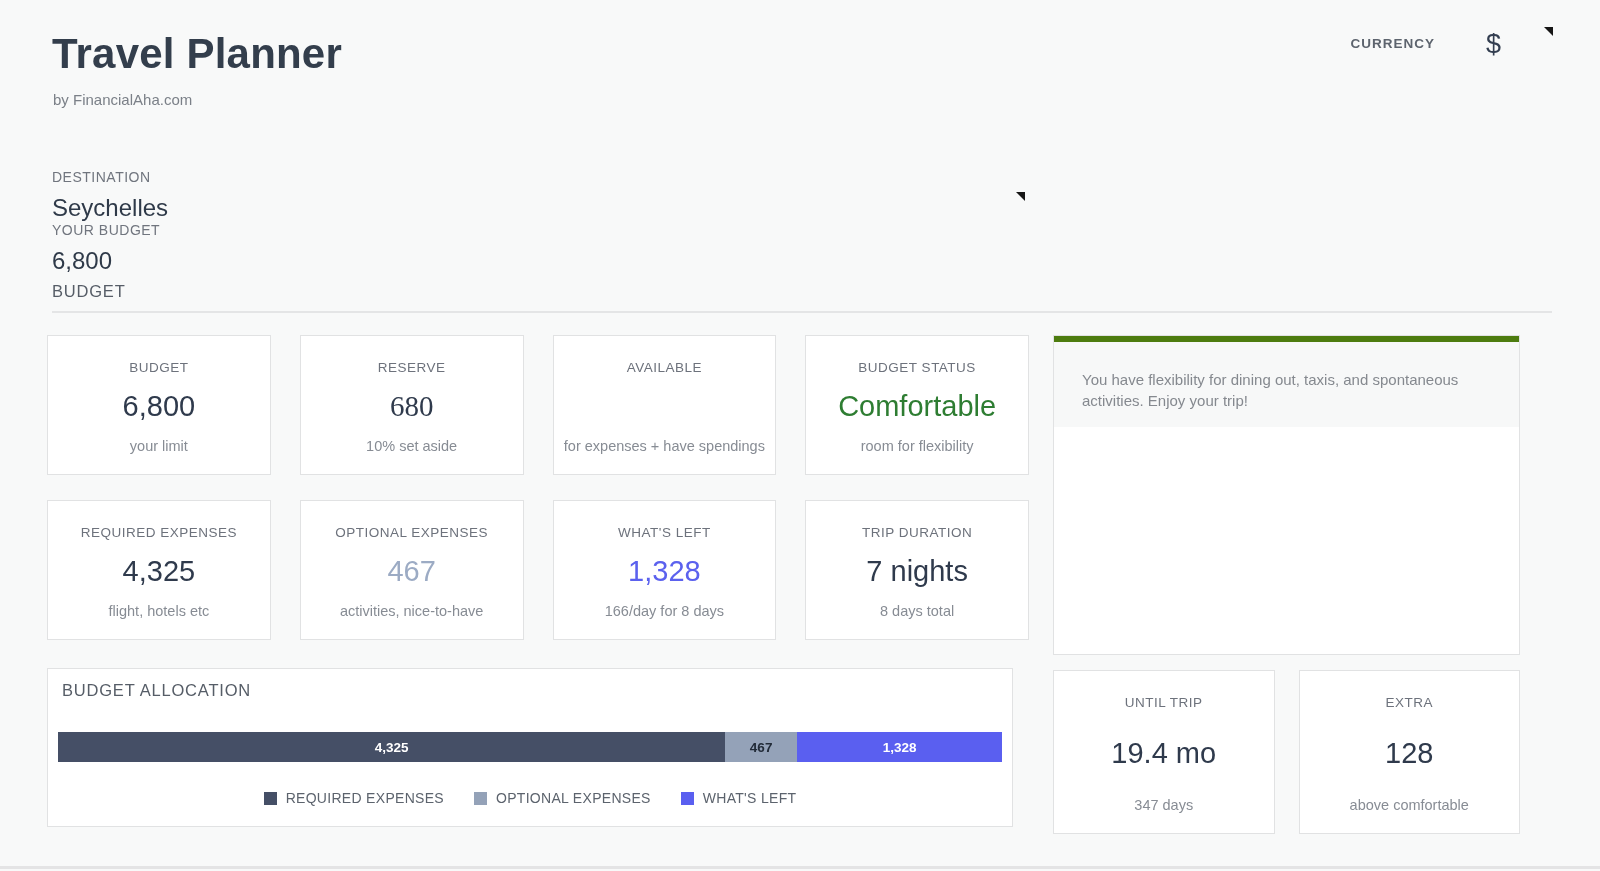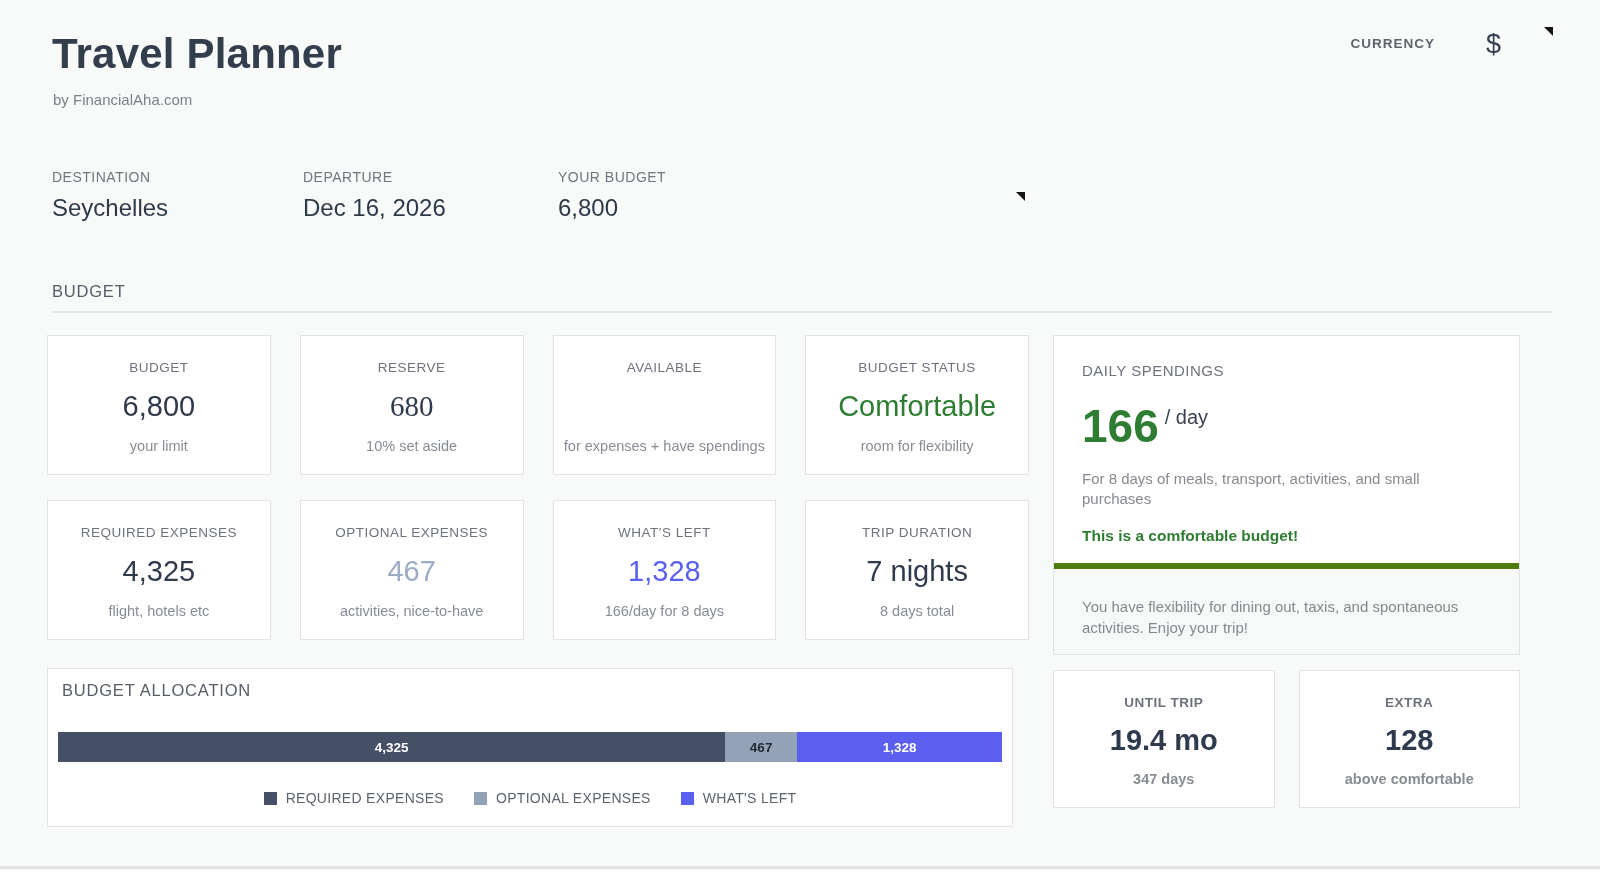--- a/index.html
+++ b/index.html
@@ -12,21 +12,21 @@
   .byline { position:absolute; left:53px; top:91px; font-size:15px; color:#7b8088; }
   .currency-label { position:absolute; top:36px; right:165px; font-size:13.5px; font-weight:700; color:#5d646e; letter-spacing:1px; }
   .currency-symbol { position:absolute; top:29px; left:1486px; font-size:27px; color:#333e50; }
 
   
   .note-marker { position:absolute; width:0; height:0; border-top:9px solid #161616; border-left:9px solid transparent; }
   .note-marker.budget { left:1016px; top:192px; }
   .note-marker.currency { left:1544px; top:27px; }
 
   
-  .trip-row { position:absolute; left:52px; top:169px; display:flex; }
+  .trip-row { position:absolute; left:52px; top:169px; display:flex;flex-direction:column; }
   .trip-field { display:block; }
   .trip-field:nth-child(1){ width:251px; } .trip-field:nth-child(2){ width:255px; }
   .trip-field:nth-child(3){ width:255px; } .trip-field:nth-child(4){ width:240px; }
   .trip-label { font-size:14px; color:#70757e; letter-spacing:0.5px; }
   .trip-value { margin-top:9px; font-size:24px; color:#2f3a49; }
 
   
   .section-title { position:absolute; left:52px; top:282px; font-size:16.5px; color:#565d67; letter-spacing:0.8px; }
   .section-divider { position:absolute; left:52px; right:48px; top:311px; height:2px; background:#e4e5e6; }
 
@@ -56,45 +56,41 @@
   .alloc-panel { width:982px; height:159px; background:#fff; border:1px solid #e1e2e3; padding:10px; }
   .alloc-title { margin:2px 0 0 4px; font-size:16.5px; color:#565d67; letter-spacing:0.8px; }
   .alloc-bar { margin-top:32px; height:30px; display:flex; width:100%; }
   .bar-seg { display:flex; align-items:center; justify-content:center; font-size:13.5px; font-weight:700; overflow:hidden; }
   .alloc-legend { margin-top:28px; display:flex; justify-content:center; gap:30px; }
   .legend-item { display:flex; align-items:center; gap:9px; }
   .legend-swatch { width:13px; height:13px; display:inline-block; }
   .legend-label { font-size:14px; color:#5c636d; letter-spacing:0.3px; }
 
   .footer-cards { width:467px; display:flex; gap:24px; margin-top:2px; }
-  .footer-cards .card { width:221.5px; height:138px;font-weight:bold; }
+  .footer-cards .card { width:221.5px; height:164px; }
 
   .bottom-edge { position:absolute; left:0; right:0; top:866px; height:3px; background:#e4e4e5; }
 </style>
 </head>
 <body>
 
 <div class="page">
 
   <div class="app-title">Travel Planner</div>
   <div class="byline">by FinancialAha.com</div>
 
   <div class="currency-label">CURRENCY</div>
   <div class="currency-symbol">$</div>
   <div class="note-marker currency"></div>
   <div class="note-marker budget"></div>
 
   <div class="trip-row">
     <div class="trip-field">
       <div class="trip-label">DESTINATION</div>
       <div class="trip-value">Seychelles</div>
-    </div>
-    <div class="trip-field">
-      <div class="trip-label">DEPARTURE</div>
-      <div class="trip-value">Dec 16, 2026</div>
     </div>
     <div class="trip-field">
       <div class="trip-label">YOUR BUDGET</div>
       <div class="trip-value">6,800</div>
     </div>
   </div>
 
   <div class="section-title">BUDGET</div>
   <div class="section-divider"></div>
 
@@ -135,29 +131,20 @@
         <div class="card-sub">166/day for 8 days</div>
       </div>
       <div class="card">
         <div class="card-title">TRIP DURATION</div>
         <div class="card-value" style="color: rgb(47, 58, 76);">7 nights</div>
         <div class="card-sub">8 days total</div>
       </div>
     </div>
 
     <div class="daily-panel">
-      <div class="daily-top">
-        <div class="daily-title">DAILY SPENDINGS</div>
-        <div class="daily-amount-row">
-          <span class="daily-amount">166</span>
-          <span class="daily-per">/ day</span>
-        </div>
-        <div class="daily-desc">For 8 days of meals, transport, activities, and small purchases</div>
-        <div class="daily-note">This is a comfortable budget!</div>
-      </div>
       <div class="daily-bottom">
         <div class="daily-foot">You have flexibility for dining out, taxis, and spontaneous activities. Enjoy your trip!</div>
       </div>
     </div>
   </div>
 
   <div class="bottom-grid">
     <div class="alloc-panel">
       <div class="alloc-title">BUDGET ALLOCATION</div>
       <div class="alloc-bar">

